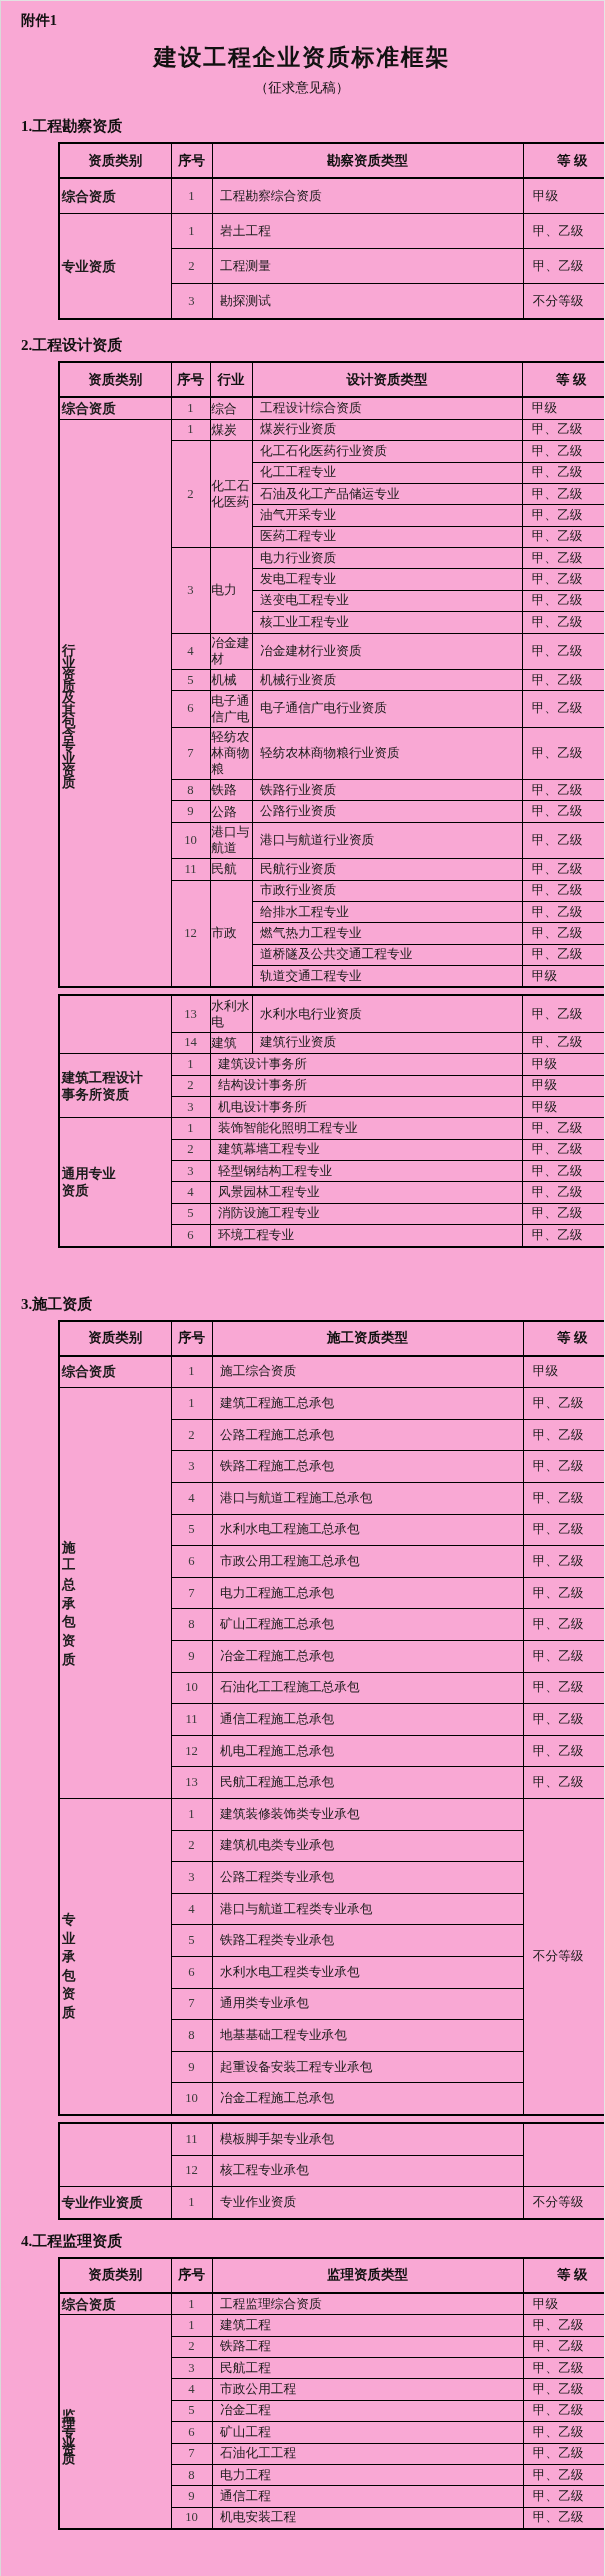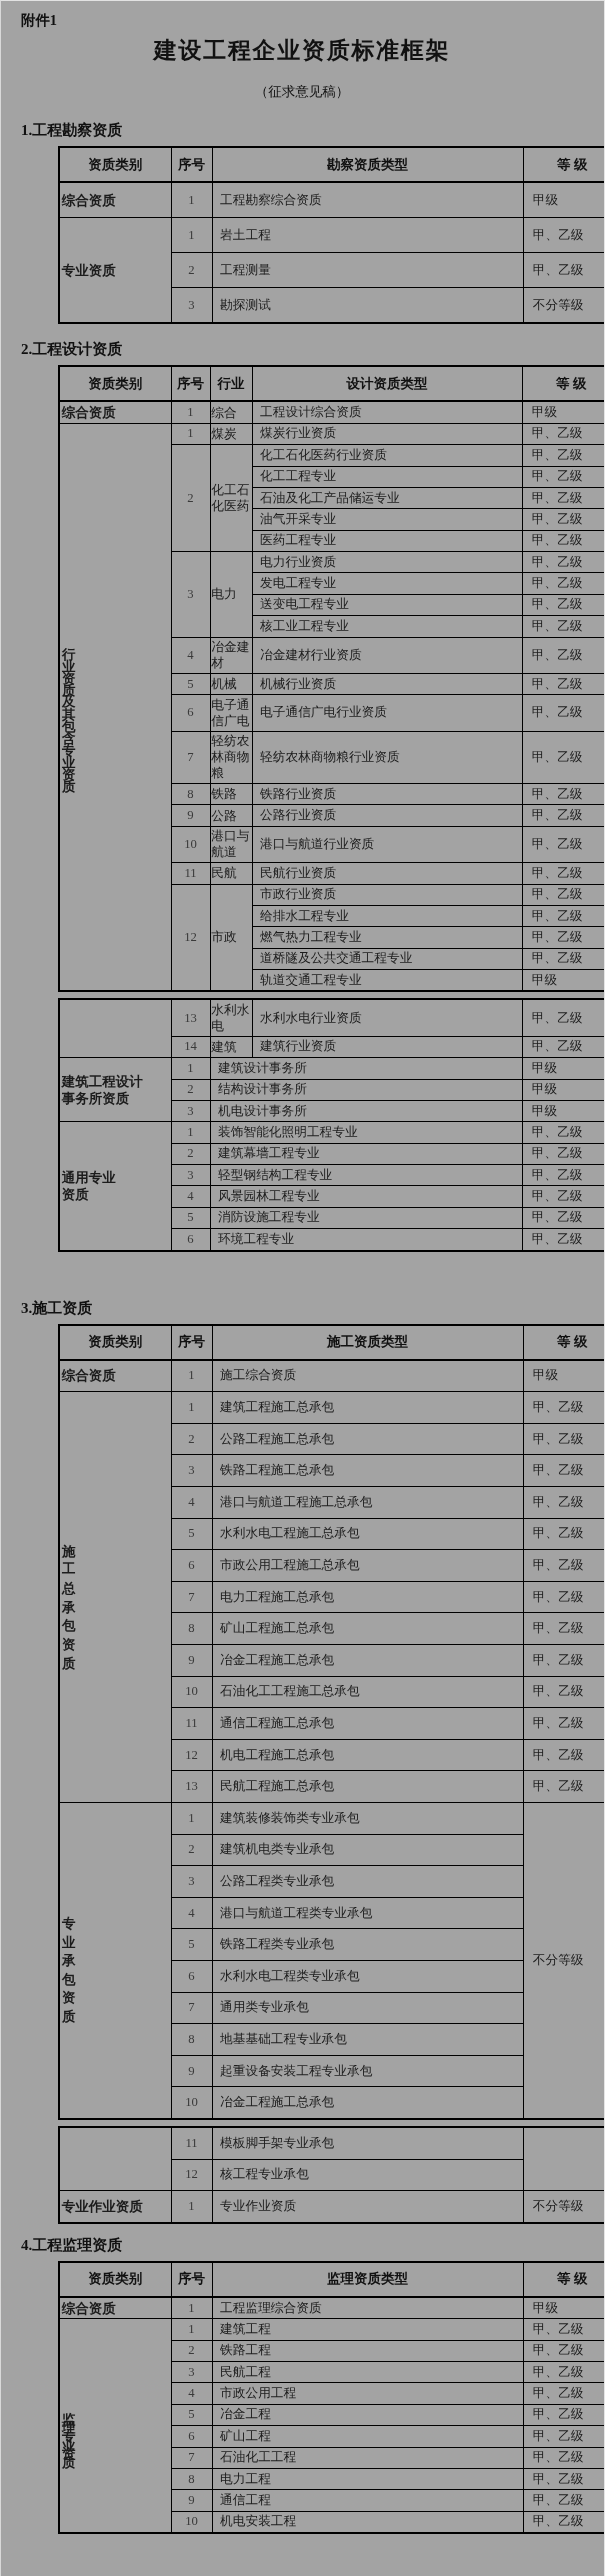--- a/index.html
+++ b/index.html
@@ -1,31 +1,31 @@
 <!DOCTYPE html>
 <html style="font-size:13.5px"><head>
 <meta charset="utf-8">
 <style>
   html,body { margin:0; padding:0; background:#e9e9e9; }
   .page {
     position:relative;
     width:605px; height:2576px;
     box-sizing:border-box;
-    background:#a3a3a3;
+    background:#f9a8d4;
     border-left:1.7px solid #d9d9d9;
     border-top:1.7px solid #e2e2e2;
     border-right:1.7px solid #e5e5e5;
     padding:10px 21px 0 20px;
     overflow:hidden;
     font-family:"Liberation Serif","DejaVu Serif",serif;
     color:#111;
   }
   .attachment { font-size:14.4px; font-weight:bold; }
-  .doc-title { margin-top:5px; text-align:center; font-size:23px; font-weight:bold; letter-spacing:1.7px; }
-  .doc-subtitle { margin-top:17px; text-align:center; font-size:13.5px; }
+  .doc-title { margin-top:12px; text-align:center; font-size:23px; font-weight:bold; letter-spacing:1.7px; }
+  .doc-subtitle { margin-top:6px; text-align:center; font-size:13.5px; }
   .section-title { font-size:15px; font-weight:bold; }
   .st1 { margin-top:20px; }
   .st2 { margin-top:16px; }
   .st3 { margin-top:47px; }
   .st4 { margin-top:12px; }
   .part-gap { margin-top:27px; }
 
   table.qtable {
     width:562px;
     border-collapse:collapse;

